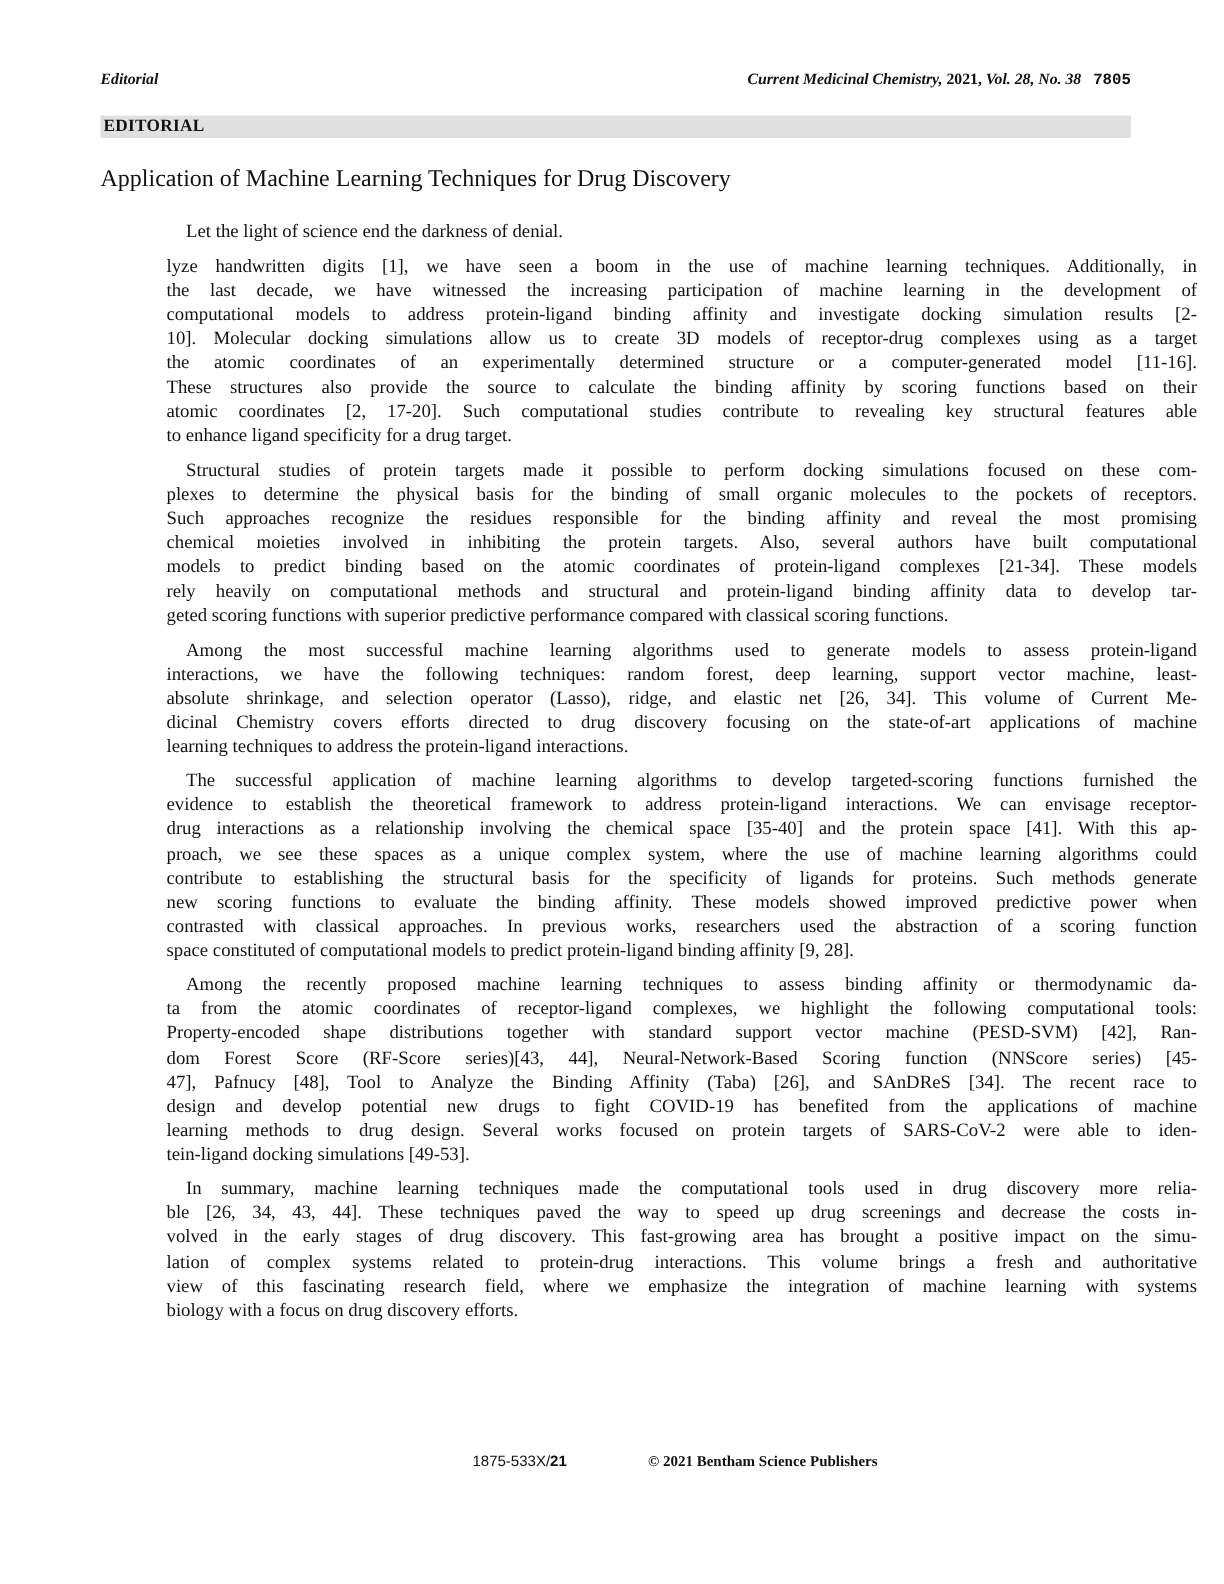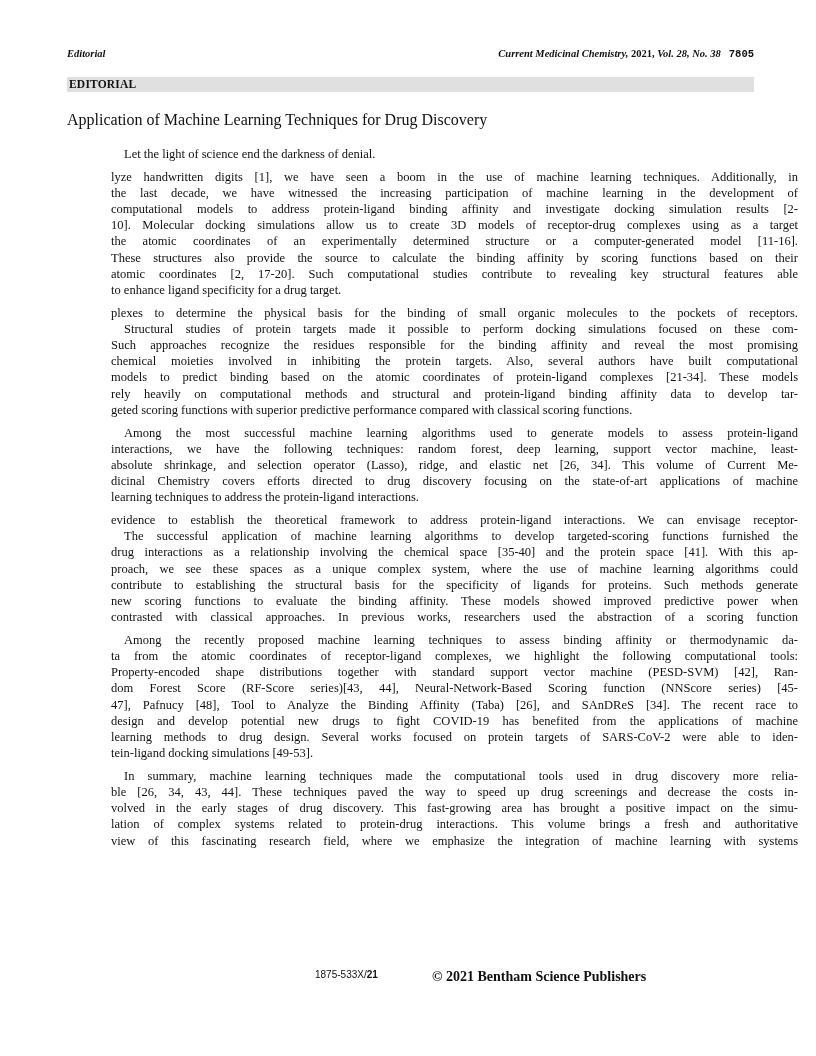--- a/index.html
+++ b/index.html
@@ -14,21 +14,21 @@
   .title { position: absolute; top: 106px; left: 67px; width: 687px; text-align: left; font-size: 16px; font-weight: normal; line-height: 28px; }
   .body { position: absolute; top: 146px; left: 67px; width: 687px; font-size: 12.5px; line-height: 16.2px; margin-left: 44px; }
   .para { margin: 0 0 6.5px 0; }
   .line { display: block; text-align: justify; text-align-last: justify; white-space: nowrap; height: 16.2px; overflow: visible; }
   .line.last { text-align-last: left; }
   .line.indent { text-indent: 13px; }
   .epigraph .line { text-align-last: left; }
   .footer { position: absolute; top: 969px; left: 0; width: 816px; font-size: 10px; font-family: "Liberation Sans", sans-serif; }
   .footer .issn { position: absolute; left: 315px; top: 0; font-family: "Liberation Sans", sans-serif; }
   .footer .issn b { font-weight: bold; }
-  .footer .copy { position: absolute; left: 432px; top: 0; font-family: "Liberation Serif", serif; font-weight: bold; font-size: 14px; }
+  .footer .copy { position: absolute; left: 432px; top: 0; font-family: "Liberation Serif", serif; font-weight: bold; font-size: 10px; }
 </style>
 </head>
 <body>
 
 <div class="running-header">
   <span class="rh-left">Editorial</span>
   <span class="rh-right"><span>Current Medicinal Chemistry,</span><span class="nostyle"> 2021,</span><span> Vol. 28, No. 38</span><span class="page-num">7805</span></span>
 </div>
 
 <div class="section-bar">
@@ -46,60 +46,62 @@
         <span class="line">lyze handwritten digits [1], we have seen a boom in the use of machine learning techniques. Additionally, in</span>
         <span class="line">the last decade, we have witnessed the increasing participation of machine learning in the development of</span>
         <span class="line">computational models to address protein-ligand binding affinity and investigate docking simulation results [2-</span>
         <span class="line">10]. Molecular docking simulations allow us to create 3D models of receptor-drug complexes using as a target</span>
         <span class="line">the atomic coordinates of an experimentally determined structure or a computer-generated model [11-16].</span>
         <span class="line">These structures also provide the source to calculate the binding affinity by scoring functions based on their</span>
         <span class="line">atomic coordinates [2, 17-20]. Such computational studies contribute to revealing key structural features able</span>
         <span class="line last">to enhance ligand specificity for a drug target.</span>
       </div>
       <div class="para">
+        <span class="line indent">Structural studies of protein targets made it possible to perform docking simulations focused on these com-</span>
         <span class="line">plexes to determine the physical basis for the binding of small organic molecules to the pockets of receptors.</span>
-        <span class="line indent">Structural studies of protein targets made it possible to perform docking simulations focused on these com-</span>
         <span class="line">Such approaches recognize the residues responsible for the binding affinity and reveal the most promising</span>
         <span class="line">chemical moieties involved in inhibiting the protein targets. Also, several authors have built computational</span>
         <span class="line">models to predict binding based on the atomic coordinates of protein-ligand complexes [21-34]. These models</span>
         <span class="line">rely heavily on computational methods and structural and protein-ligand binding affinity data to develop tar-</span>
         <span class="line last">geted scoring functions with superior predictive performance compared with classical scoring functions.</span>
       </div>
       <div class="para">
         <span class="line indent">Among the most successful machine learning algorithms used to generate models to assess protein-ligand</span>
         <span class="line">interactions, we have the following techniques: random forest, deep learning, support vector machine, least-</span>
         <span class="line">absolute shrinkage, and selection operator (Lasso), ridge, and elastic net [26, 34]. This volume of Current Me-</span>
         <span class="line">dicinal Chemistry covers efforts directed to drug discovery focusing on the state-of-art applications of machine</span>
         <span class="line last">learning techniques to address the protein-ligand interactions.</span>
       </div>
       <div class="para">
+        <span class="line indent">The successful application of machine learning algorithms to develop targeted-scoring functions furnished the</span>
         <span class="line">evidence to establish the theoretical framework to address protein-ligand interactions. We can envisage receptor-</span>
-        <span class="line indent">The successful application of machine learning algorithms to develop targeted-scoring functions furnished the</span>
         <span class="line">drug interactions as a relationship involving the chemical space [35-40] and the protein space [41]. With this ap-</span>
         <span class="line">proach, we see these spaces as a unique complex system, where the use of machine learning algorithms could</span>
         <span class="line">contribute to establishing the structural basis for the specificity of ligands for proteins. Such methods generate</span>
         <span class="line">new scoring functions to evaluate the binding affinity. These models showed improved predictive power when</span>
         <span class="line">contrasted with classical approaches. In previous works, researchers used the abstraction of a scoring function</span>
+        <span class="line last">space constituted of computational models to predict protein-ligand binding affinity [9, 28].</span>
       </div>
       <div class="para">
         <span class="line indent">Among the recently proposed machine learning techniques to assess binding affinity or thermodynamic da-</span>
         <span class="line">ta from the atomic coordinates of receptor-ligand complexes, we highlight the following computational tools:</span>
         <span class="line">Property-encoded shape distributions together with standard support vector machine (PESD-SVM) [42], Ran-</span>
         <span class="line">dom Forest Score (RF-Score series)[43, 44], Neural-Network-Based Scoring function (NNScore series) [45-</span>
         <span class="line">47], Pafnucy [48], Tool to Analyze the Binding Affinity (Taba) [26], and SAnDReS [34]. The recent race to</span>
         <span class="line">design and develop potential new drugs to fight COVID-19 has benefited from the applications of machine</span>
         <span class="line">learning methods to drug design. Several works focused on protein targets of SARS-CoV-2 were able to iden-</span>
         <span class="line last">tein-ligand docking simulations [49-53].</span>
       </div>
       <div class="para">
         <span class="line indent">In summary, machine learning techniques made the computational tools used in drug discovery more relia-</span>
         <span class="line">ble [26, 34, 43, 44]. These techniques paved the way to speed up drug screenings and decrease the costs in-</span>
         <span class="line">volved in the early stages of drug discovery. This fast-growing area has brought a positive impact on the simu-</span>
         <span class="line">lation of complex systems related to protein-drug interactions. This volume brings a fresh and authoritative</span>
         <span class="line">view of this fascinating research field, where we emphasize the integration of machine learning with systems</span>
+        <span class="line last">biology with a focus on drug discovery efforts.</span>
       </div>
     </div>
 </div>
 
 <div class="footer">
   <span class="issn"><span>1875-533X/</span><b>21</b></span>
   <span class="copy">© 2021 Bentham Science Publishers</span>
 </div>
 
 </body></html>

